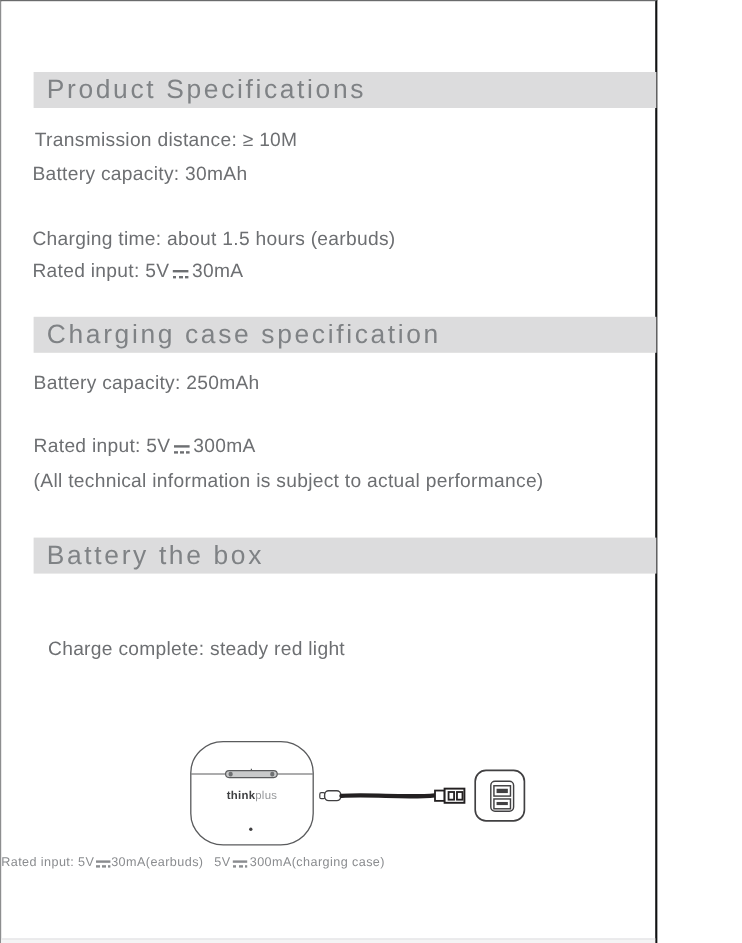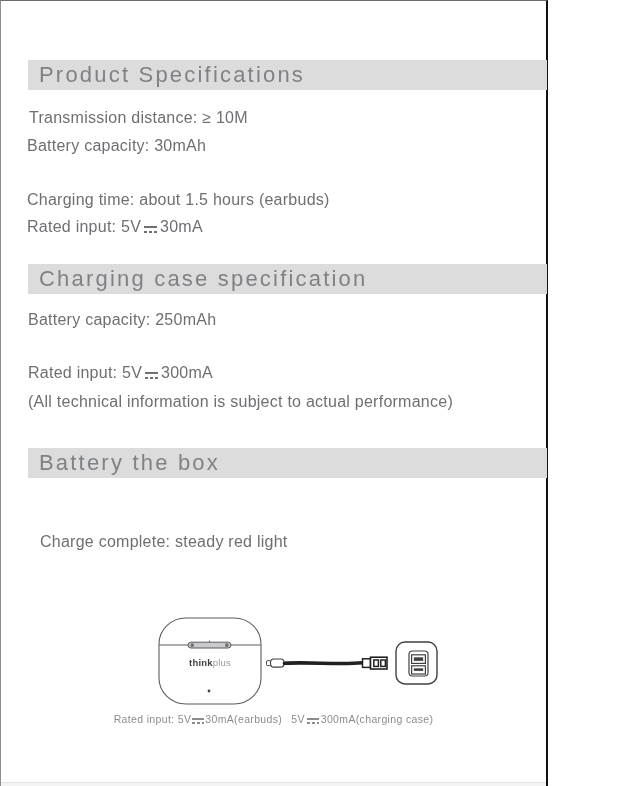--- a/index.html
+++ b/index.html
@@ -41,21 +41,21 @@
     background:currentColor;
   }
   .dc::after {
     content:""; position:absolute; bottom:0.5px; left:0; right:0; height:1.8px;
     background:repeating-linear-gradient(90deg, currentColor 0 3px, transparent 3px 5.2px);
   }
   .dc.sm { width:12px; height:7px; margin:0 2px; }
   .dc.tight { margin:0 1px; }
   .gap8 { display:inline-block; width:9px; }
   .caption {
-    position:absolute; top:712px; left:0; right:0; text-align:center;
+    position:absolute; top:712px; left:0; right:0; 
     font-size:10.5px; letter-spacing:0.35px; color:#8a8c8f; white-space:pre;
   }
   .illu { position:absolute; left:140px; top:608px; }
 </style>
 </head>
 <body>
 
 <div class="viewport">
   <div class="page">
 

